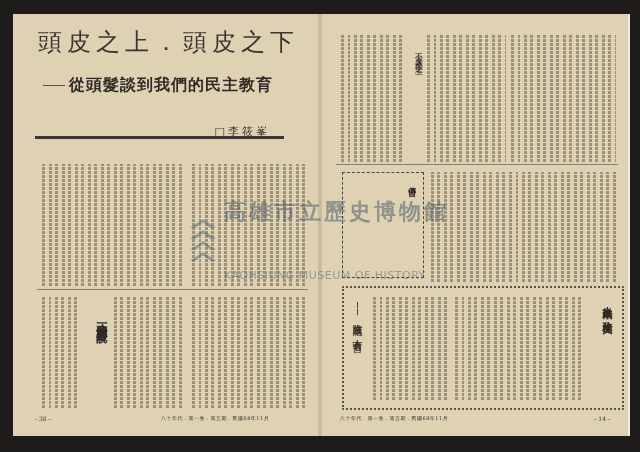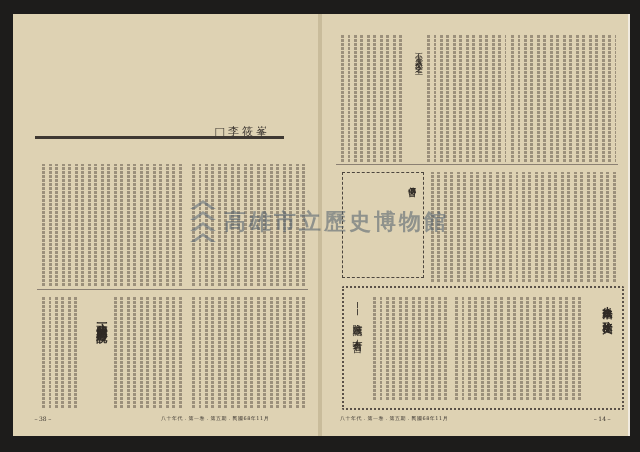--- a/index.html
+++ b/index.html
@@ -29,20 +29,22 @@
   .wm-en{font-family:"DejaVu Sans",sans-serif;font-size:11px;color:#5c6b7a;letter-spacing:.5px;}
 </style>
 </head>
 <body>
 
 <div class="page left"></div>
 <div class="gutter"></div>
 <div class="page right"></div>
 
 <div style="position:absolute;left:13px;top:14px;width:305px;height:422px;">
+  <div class="title">頭皮之上．頭皮之下</div>
+  <div class="subtitle"><span class="dash"></span><span>從頭髮談到我們的民主教育</span></div>
   <div class="byline">□李筱峯</div>
   <div class="rule"></div>
 
   <div class="col" style="left:28px;top:150px;width:142px;height:122px;"></div>
   <div class="col" style="left:178px;top:150px;width:118px;height:122px;"></div>
   <div class="hline" style="left:24px;right:10px;top:275px;"></div>
   <div class="col" style="left:28px;top:282px;width:40px;height:112px;"></div>
   <div class="vtext" style="left:80px;top:300px;font-size:11px;letter-spacing:1px;">小孩留一門前心而經說</div>
   <div class="col" style="left:100px;top:282px;width:70px;height:112px;"></div>
   <div class="col" style="left:178px;top:282px;width:118px;height:112px;"></div>
@@ -77,14 +79,15 @@
 
 <div class="watermark">
   <div class="wm-logo">
     <span style="top:0;"></span>
       <span style="top:11px;"></span>
       <span style="top:22px;"></span>
       <span style="top:33px;"></span>
   </div>
   <div class="wm-text">
     <div class="wm-zh">高雄市立歷史博物館</div>
+    <div class="wm-en">KAOHSIUNG MUSEUM OF HISTORY</div>
   </div>
 </div>
 
 </body></html>

